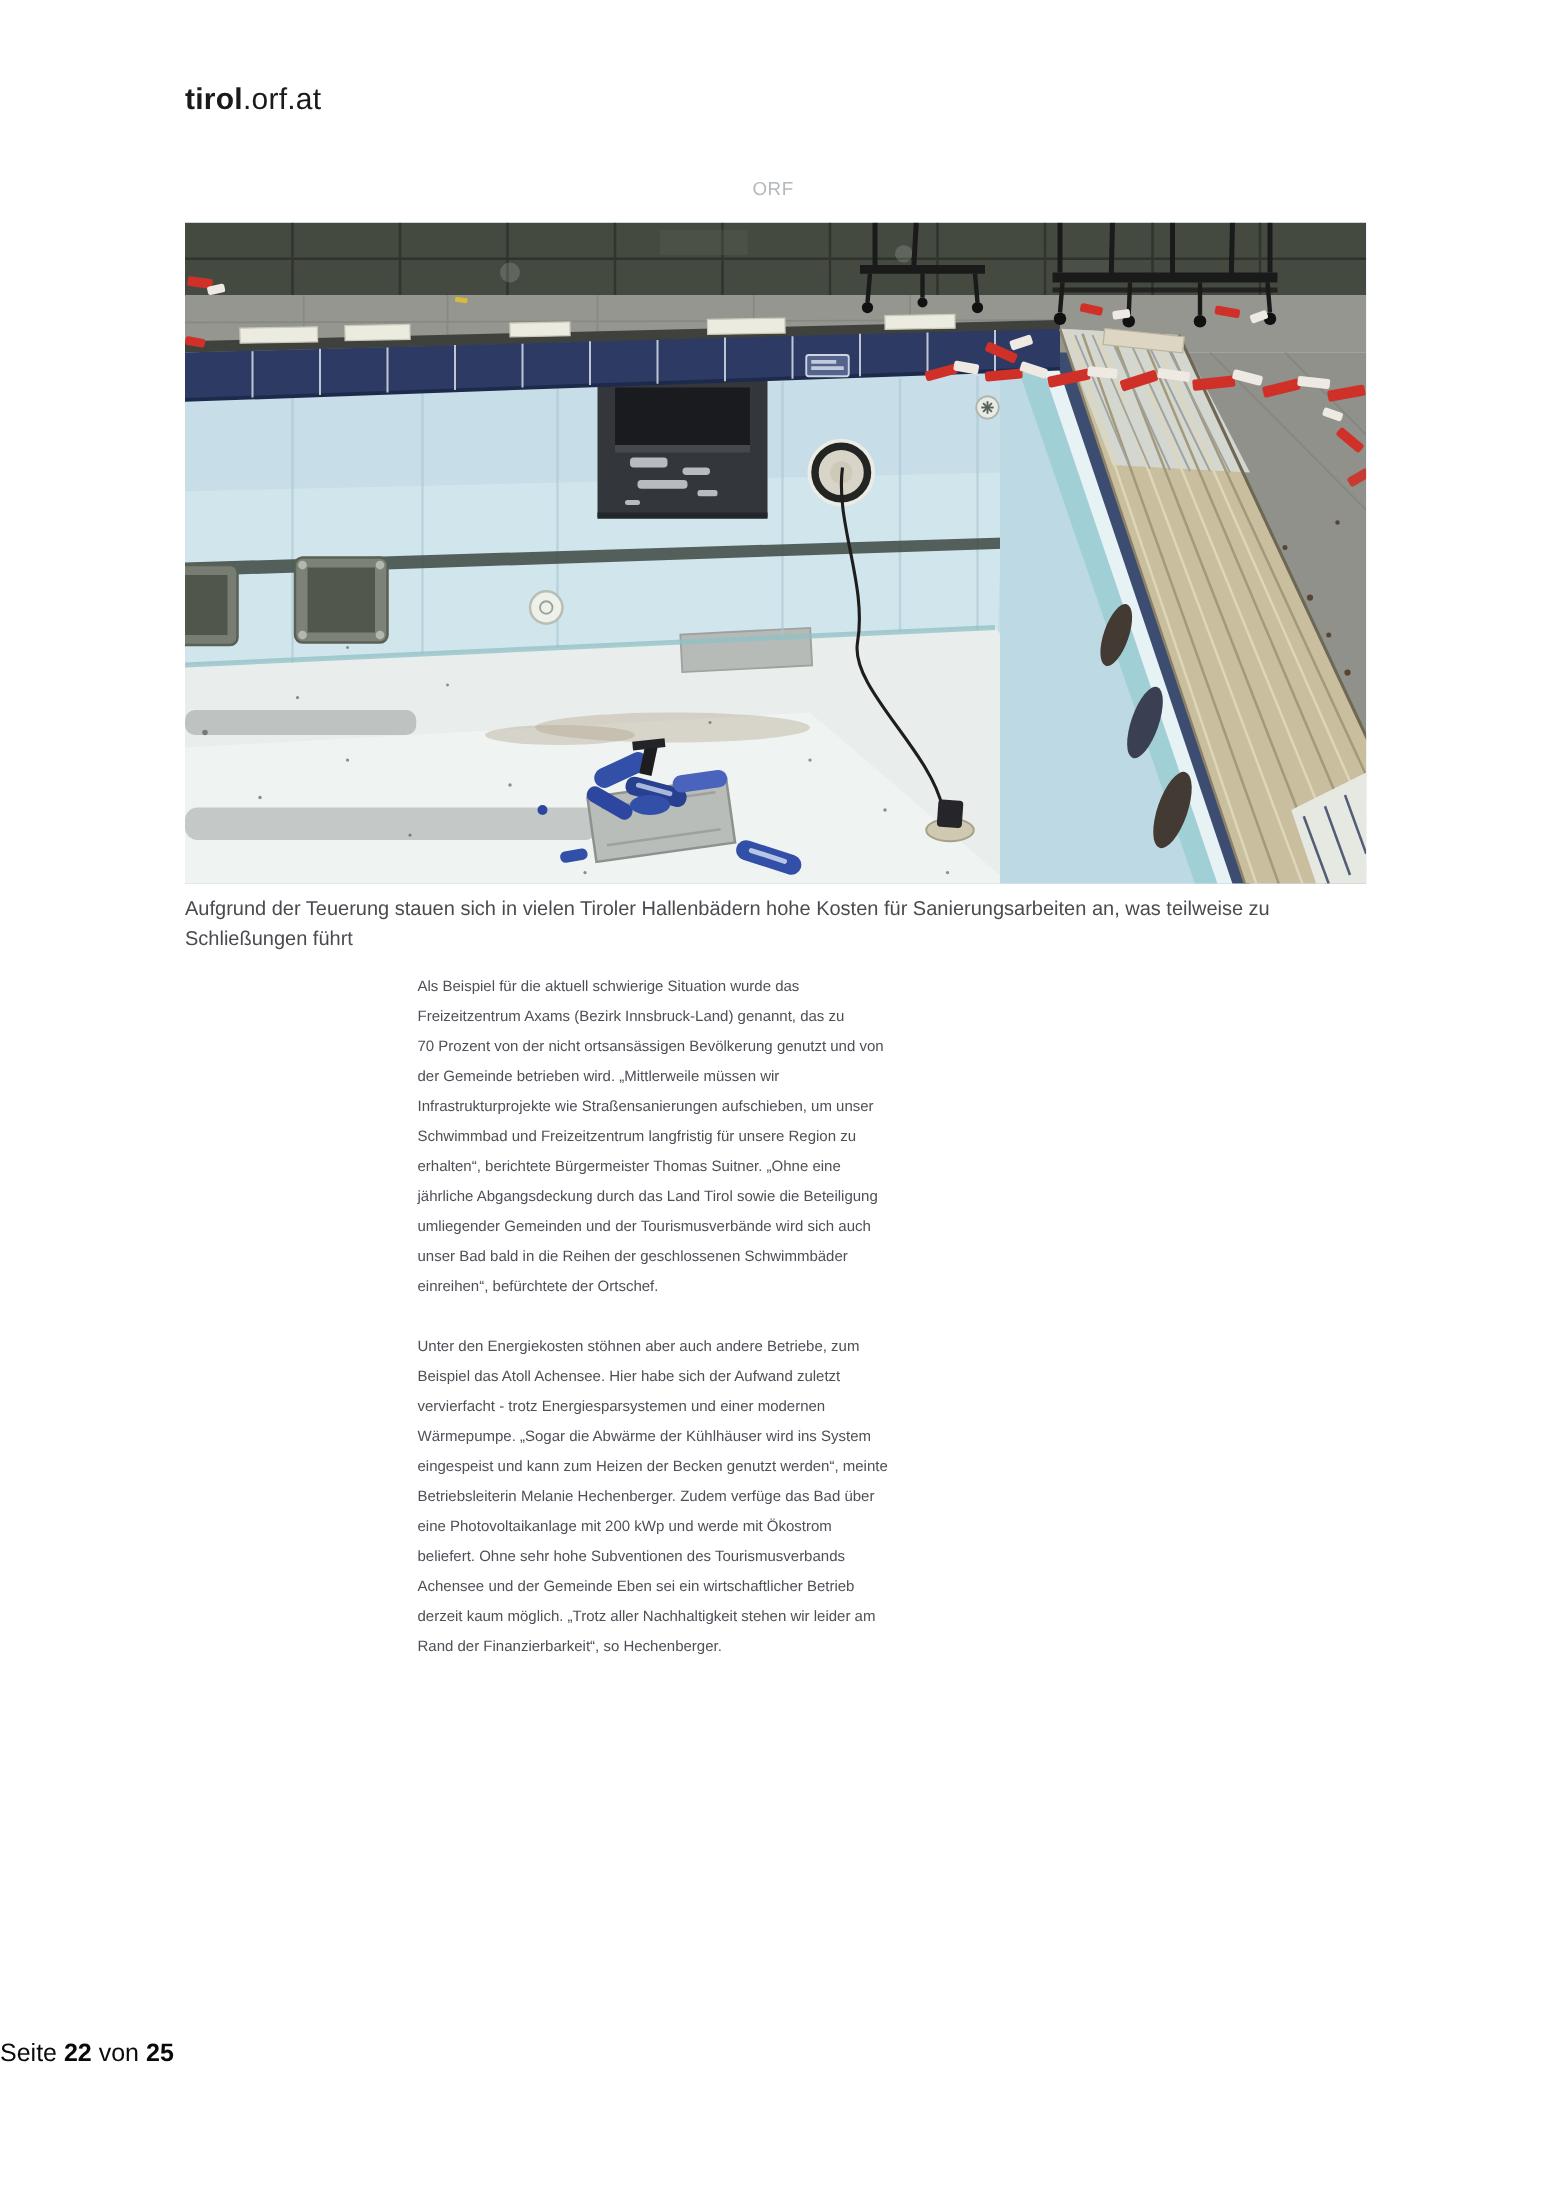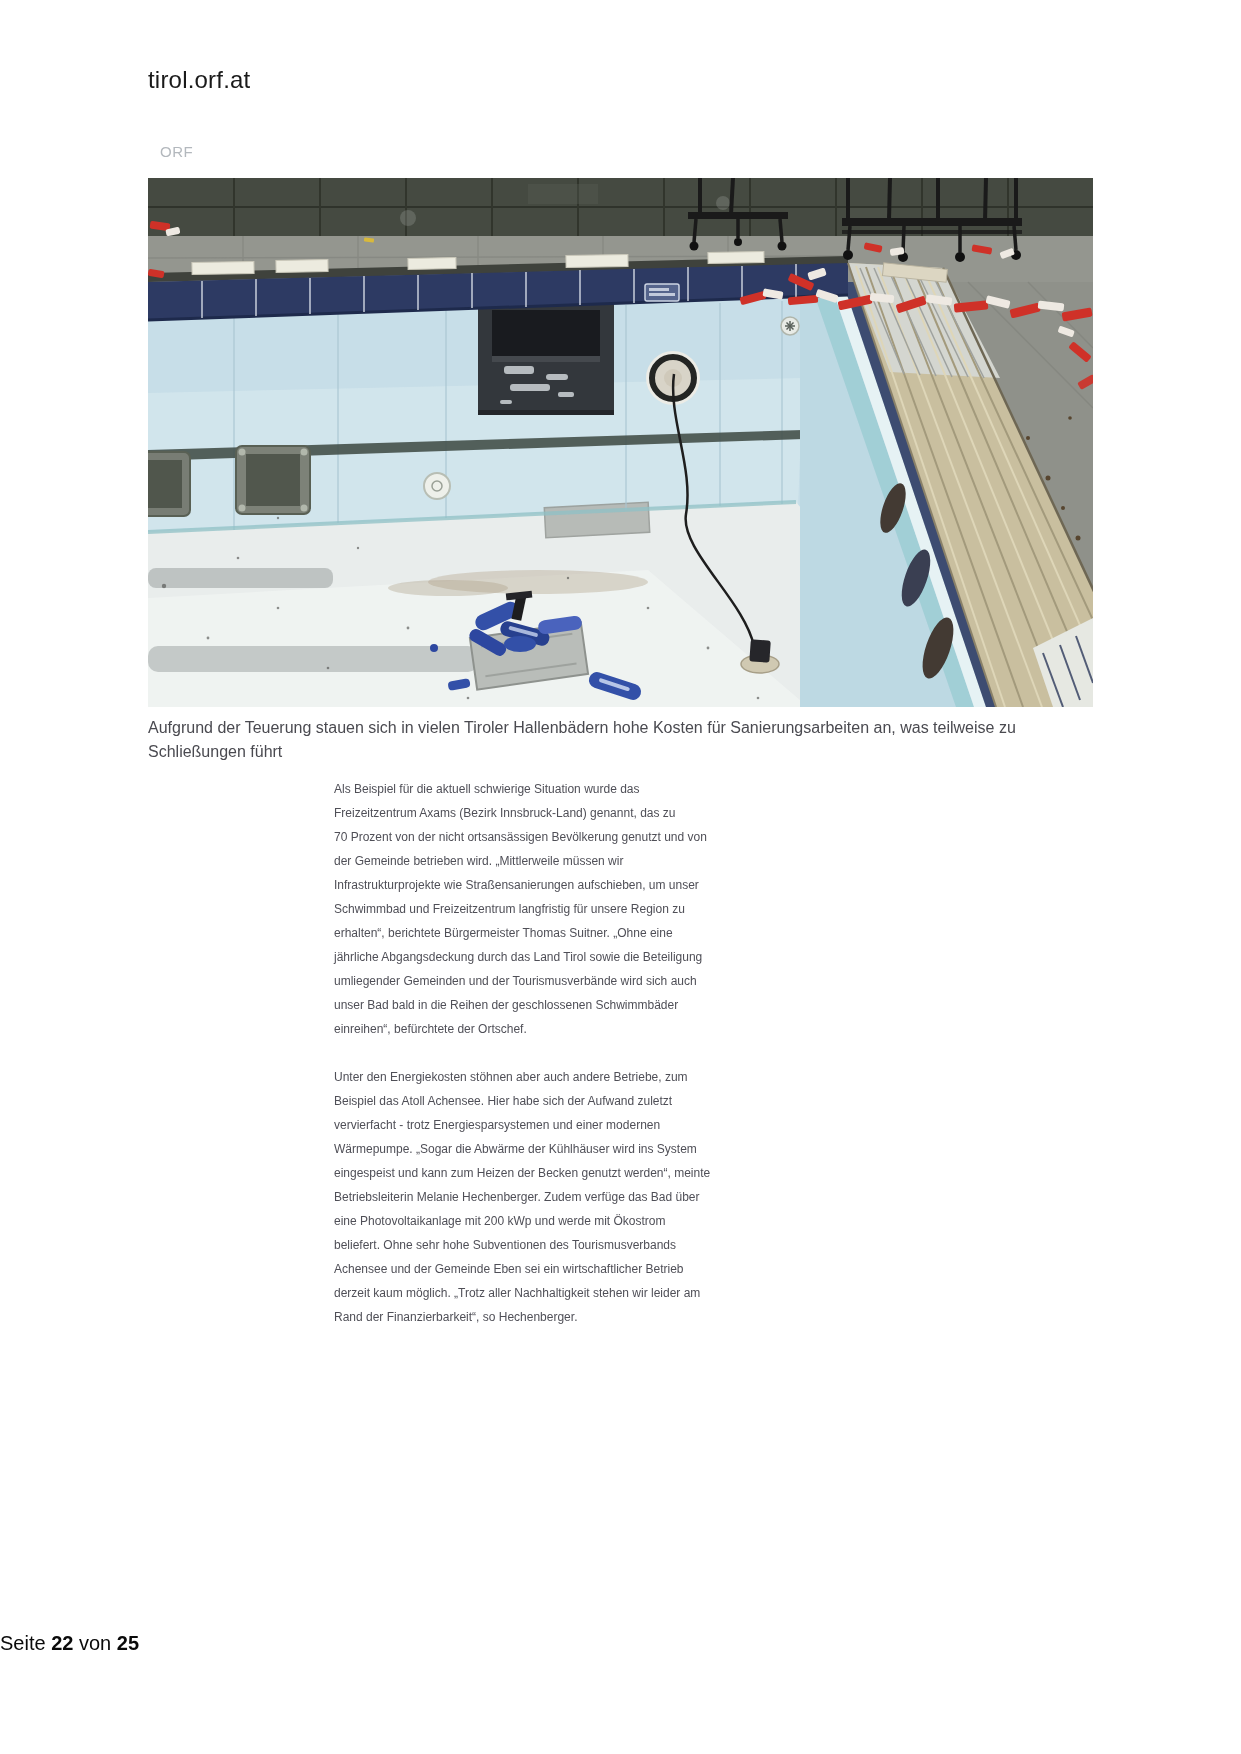--- a/index.html
+++ b/index.html
@@ -1,22 +1,22 @@
 <!DOCTYPE html>
 <html lang="de"><head>
 <meta charset="utf-8">
 <style>
   html,body{margin:0;padding:0;background:#ffffff;}
   body{width:1241px;height:1754px;position:relative;font-family:"Liberation Sans",sans-serif;-webkit-font-smoothing:antialiased;}
   .page{position:absolute;inset:0;background:#ffffff;overflow:hidden;}
 
   .brand{position:absolute;left:148px;top:66px;font-size:24px;color:#1a1a1a;letter-spacing:.2px;}
-  .brand .bold{font-weight:400;}
-
-  .credit{position:absolute;left:160px;top:143px;width:941px;text-align:left;font-size:15px;color:#b3b8bd;letter-spacing:.5px;}
+  .brand .bold{font-weight:700;}
+
+  .credit{position:absolute;left:148px;top:143px;width:941px;text-align:center;font-size:15px;color:#b3b8bd;letter-spacing:.5px;}
 
   .photo{position:absolute;left:148px;top:178px;width:945px;height:529px;overflow:hidden;background:#c7dee8;}
   .photo svg{display:block;width:945px;height:529px;}
 
   .caption{position:absolute;left:148px;top:716px;width:980px;font-size:16px;line-height:24px;color:#4a4a50;white-space:nowrap;}
 
   .article{position:absolute;left:334px;top:777px;width:640px;}
   .article h1{margin:0 0 12px 0;font-size:23px;line-height:28px;font-weight:700;color:#222226;letter-spacing:.1px;}
   .article p{margin:0 0 24px 0;font-size:12px;line-height:24px;color:#4f4f57;white-space:nowrap;}
 

